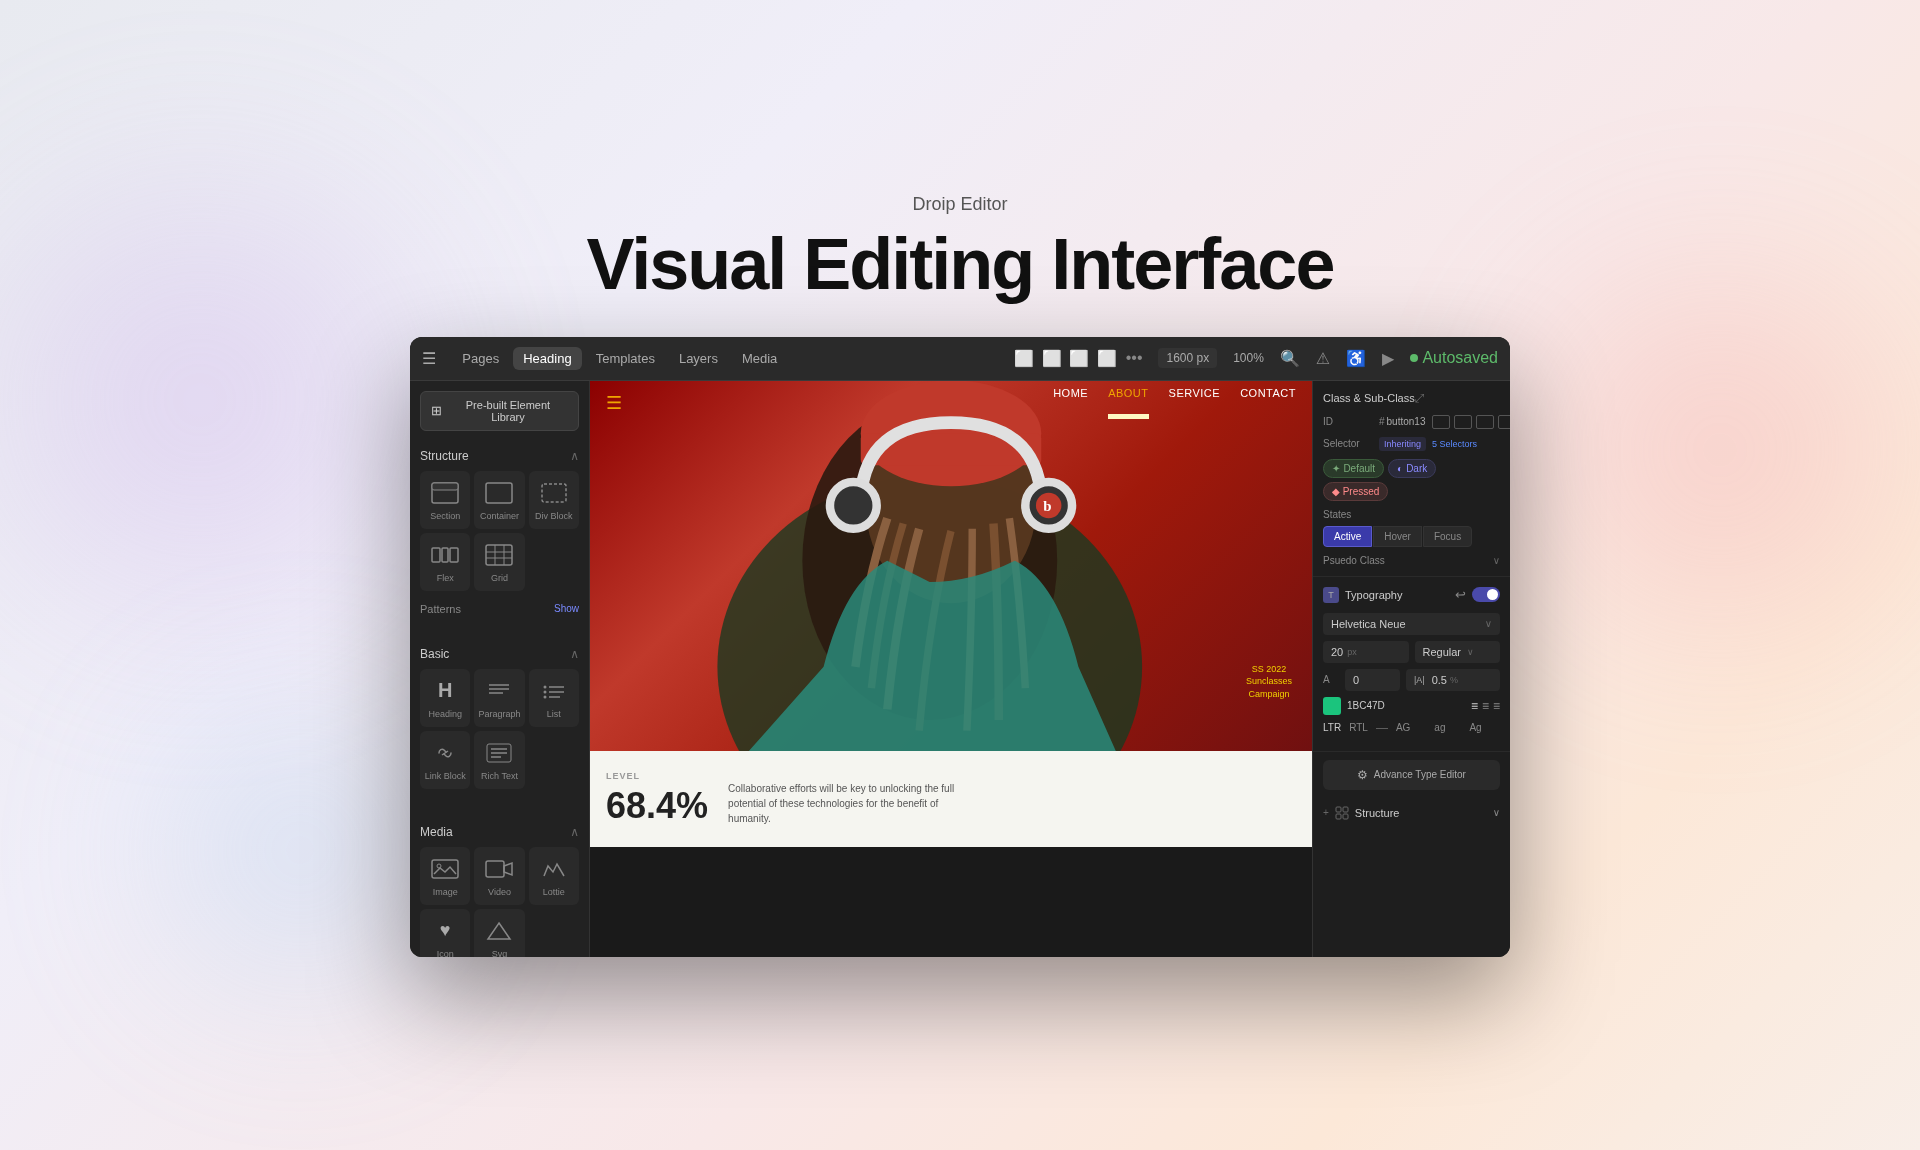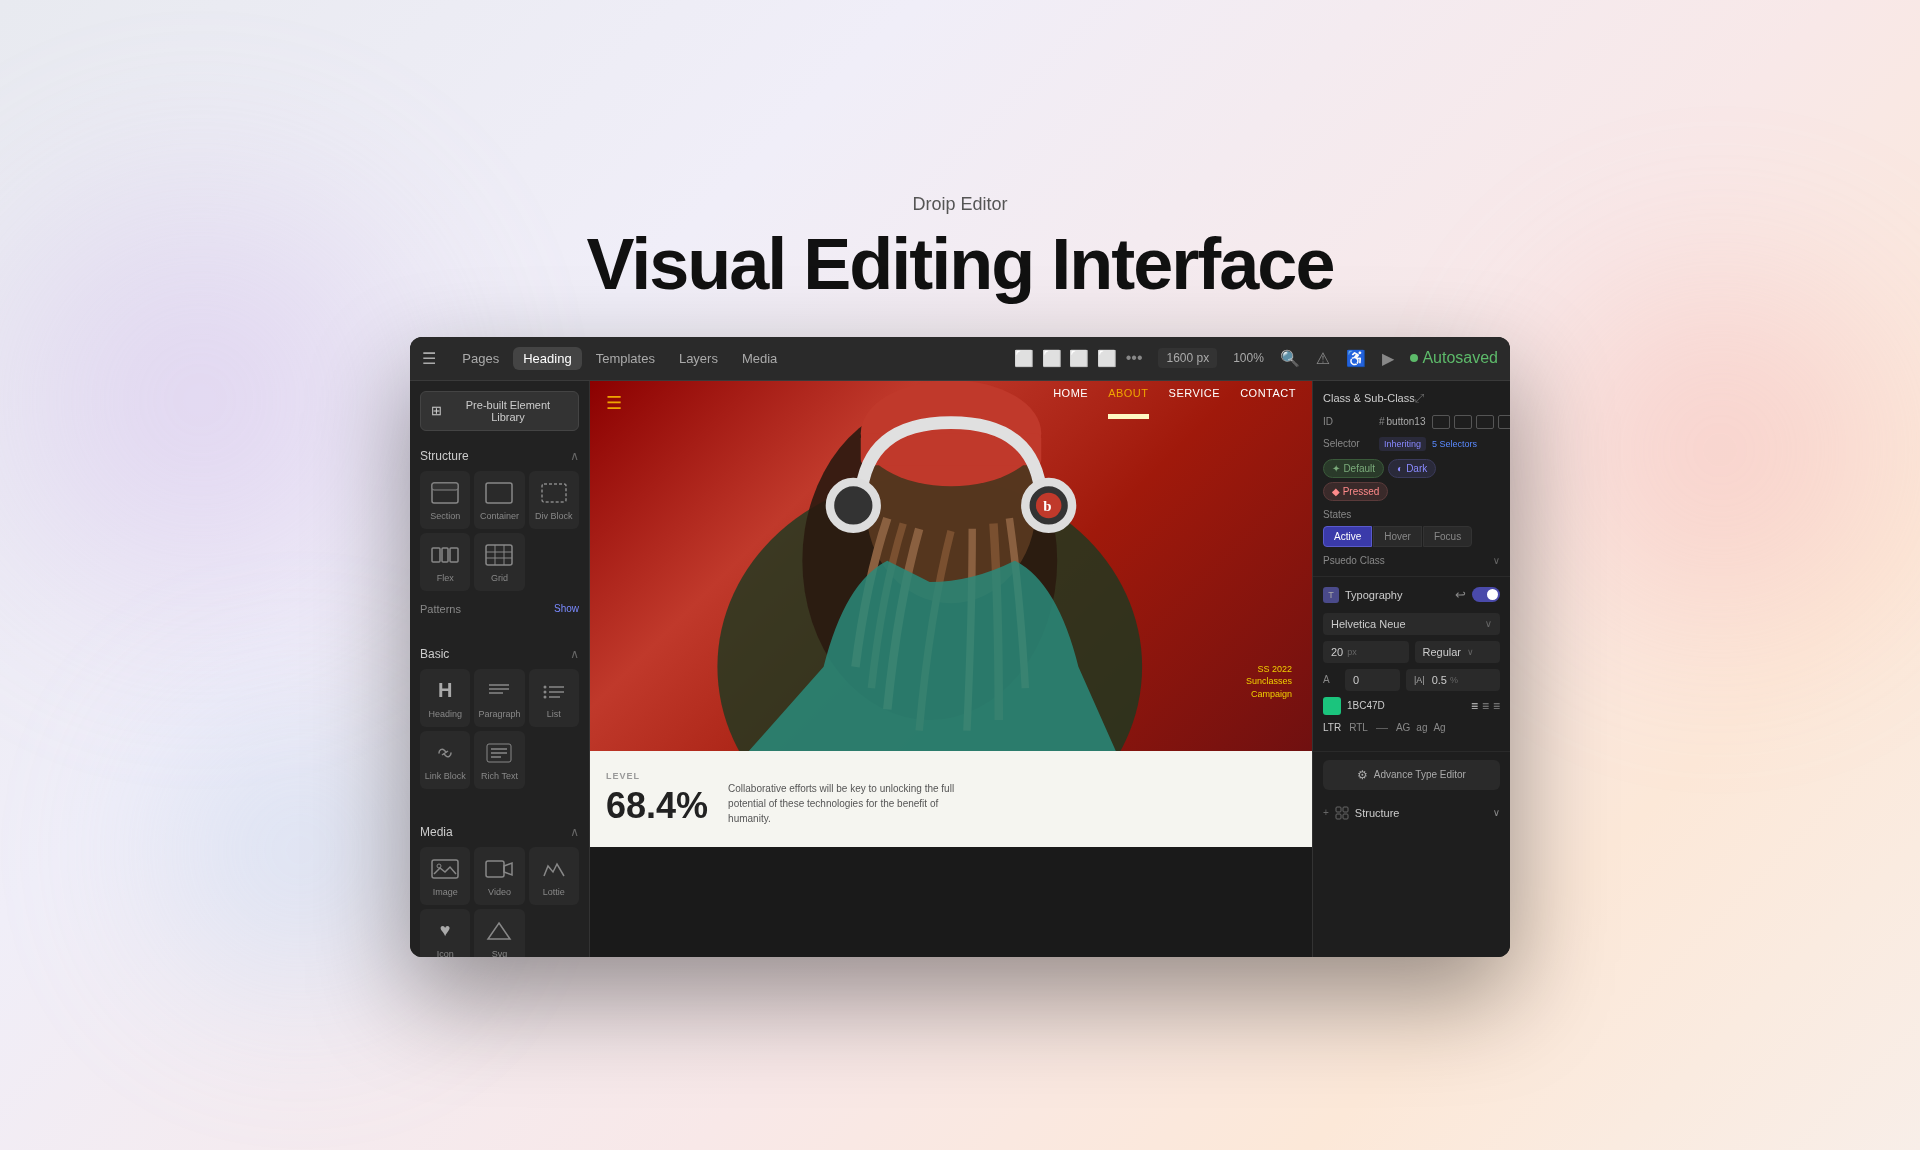--- a/index.html
+++ b/index.html
@@ -294,21 +294,21 @@
       font-weight: 900;
       color: #f0d000;
       letter-spacing: -3px;
       line-height: 1;
       font-style: italic;
     }
     .hero-campaign-text {
       position: absolute;
       bottom: 50px;
       right: 20px;
-      text-align: right;
+      text-align: center;
       font-size: 9px;
       color: #f0d000;
       line-height: 1.4;
     }
 
     
     .bottom-section {
       background: #f5f5f0;
       padding: 20px 16px;
       flex: 1;
@@ -661,21 +661,21 @@
       font-size: 10px;
       color: #888;
     }
     .typo-dir-label.active { color: #ccc; }
     .typo-dash {
       color: #666;
       font-size: 12px;
     }
     .typo-case-icons {
       display: flex;
-      gap: 6px;
+      gap: 24px;
     }
     .typo-case-icon {
       font-size: 10px;
       color: #888;
       cursor: pointer;
     }
 
     .advance-type-btn {
       margin: 8px 10px;
       background: #2a2a2a;

